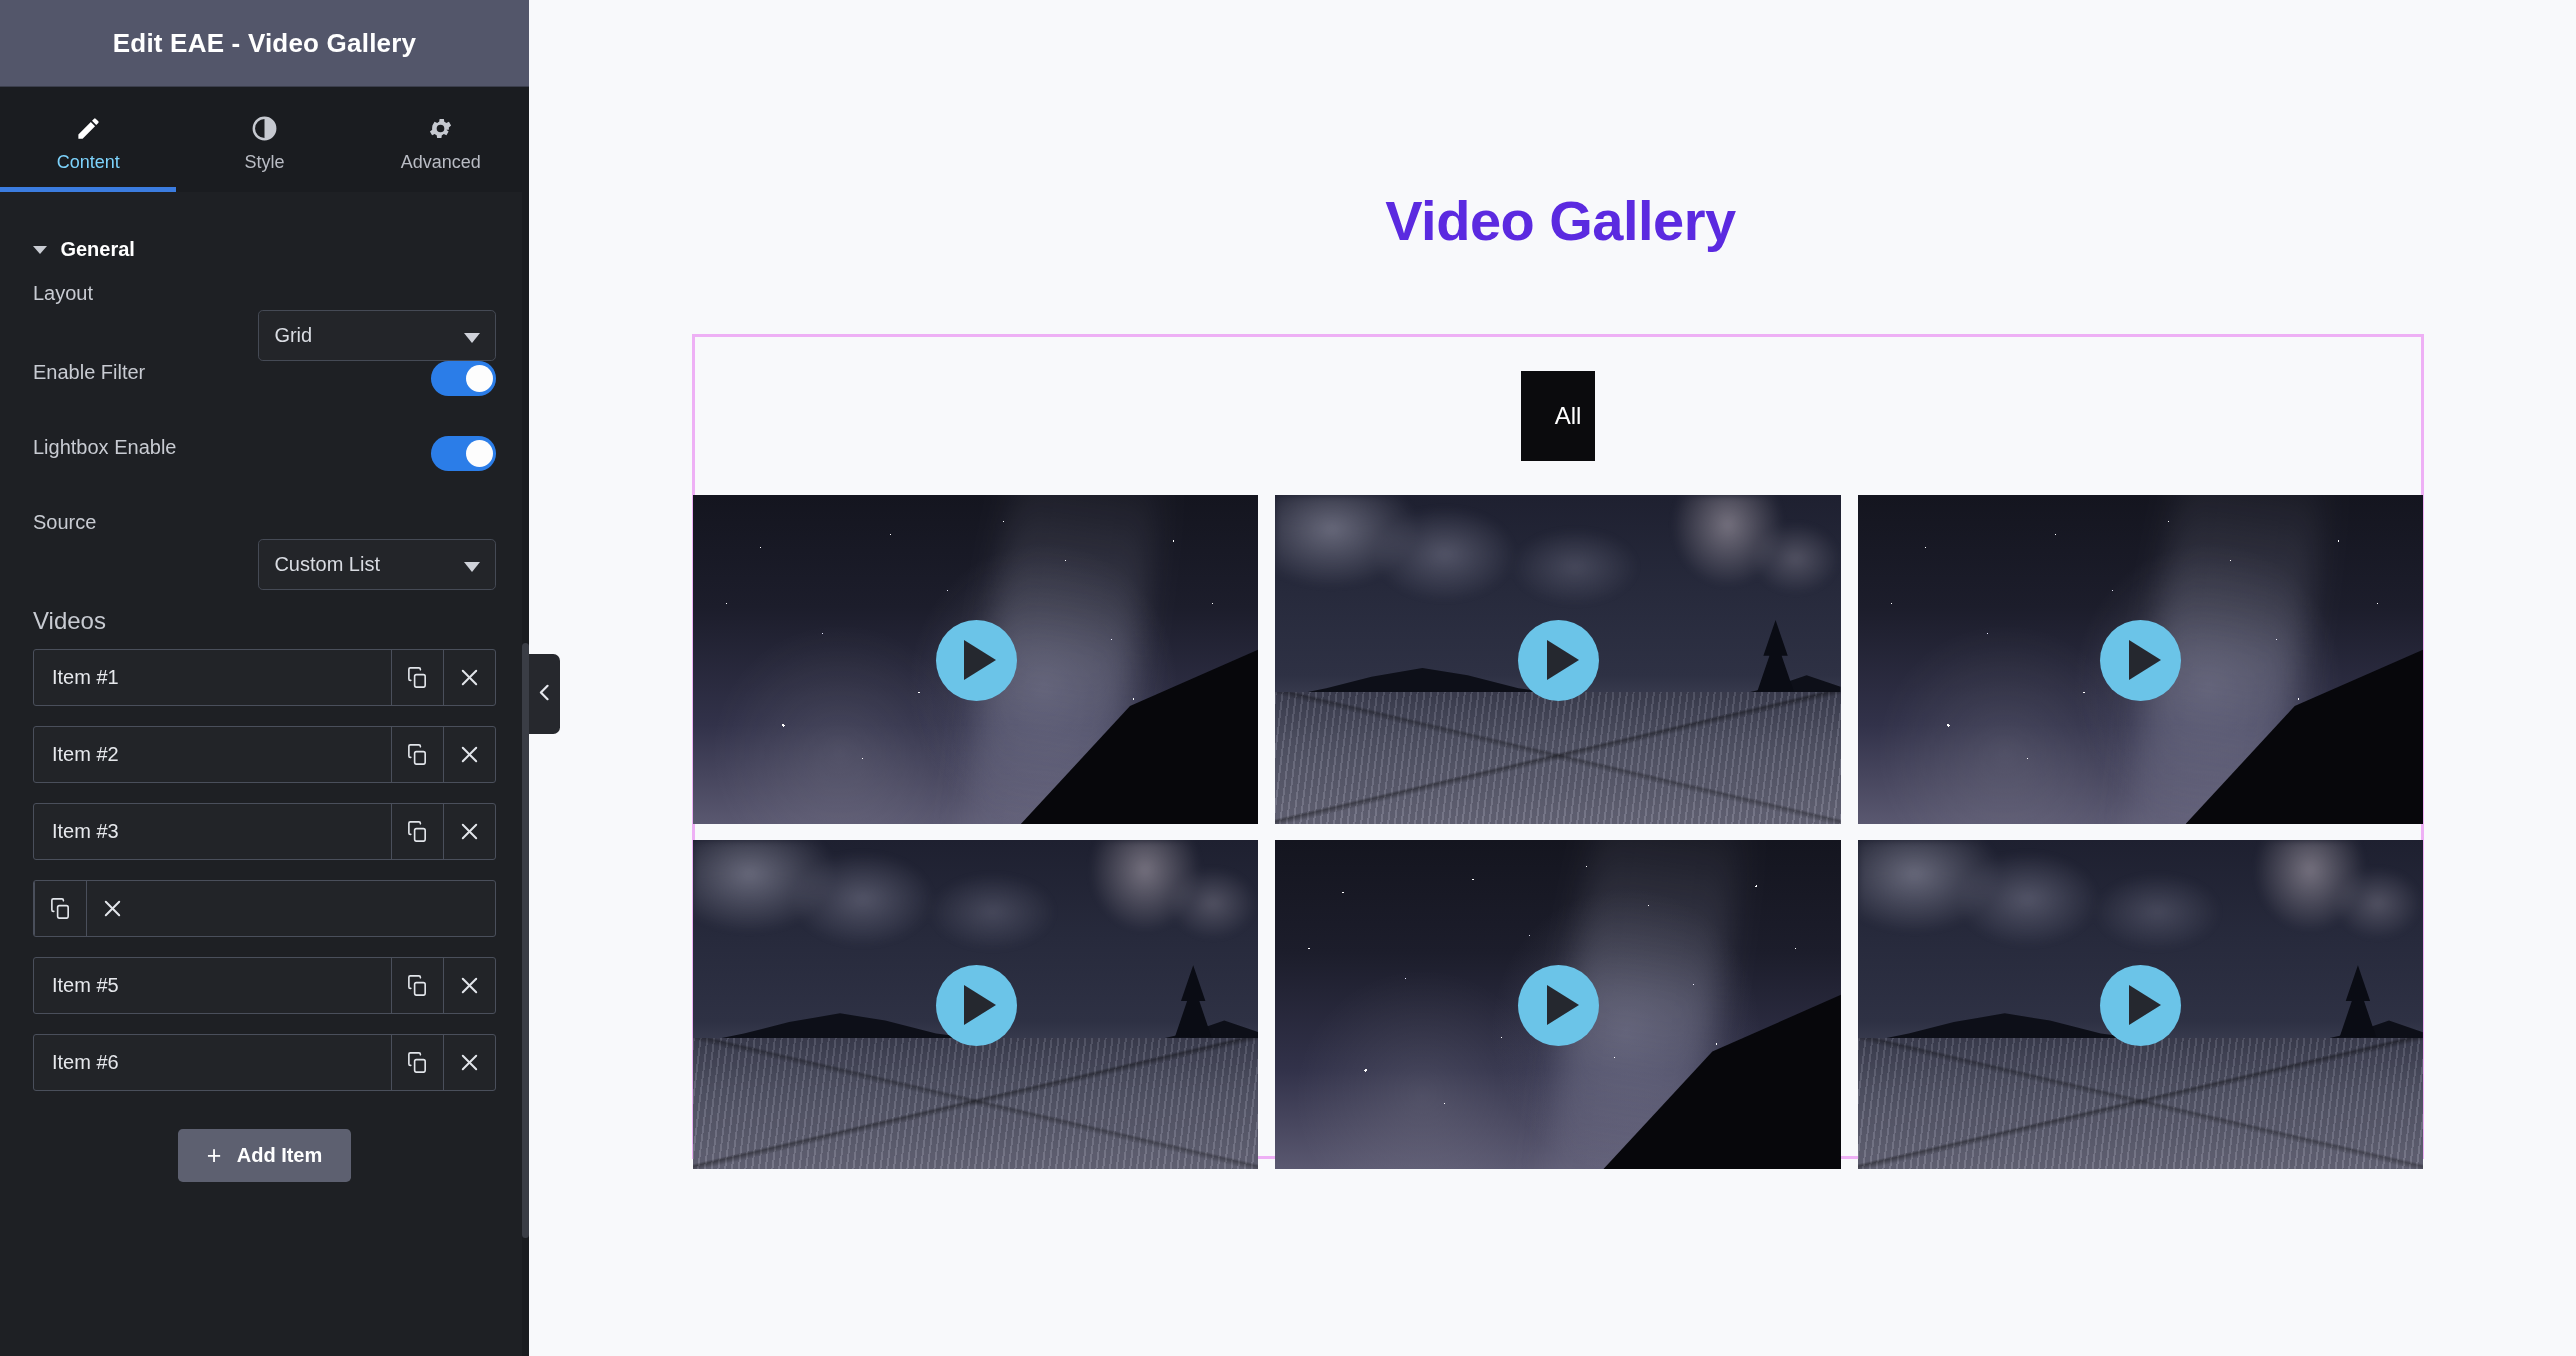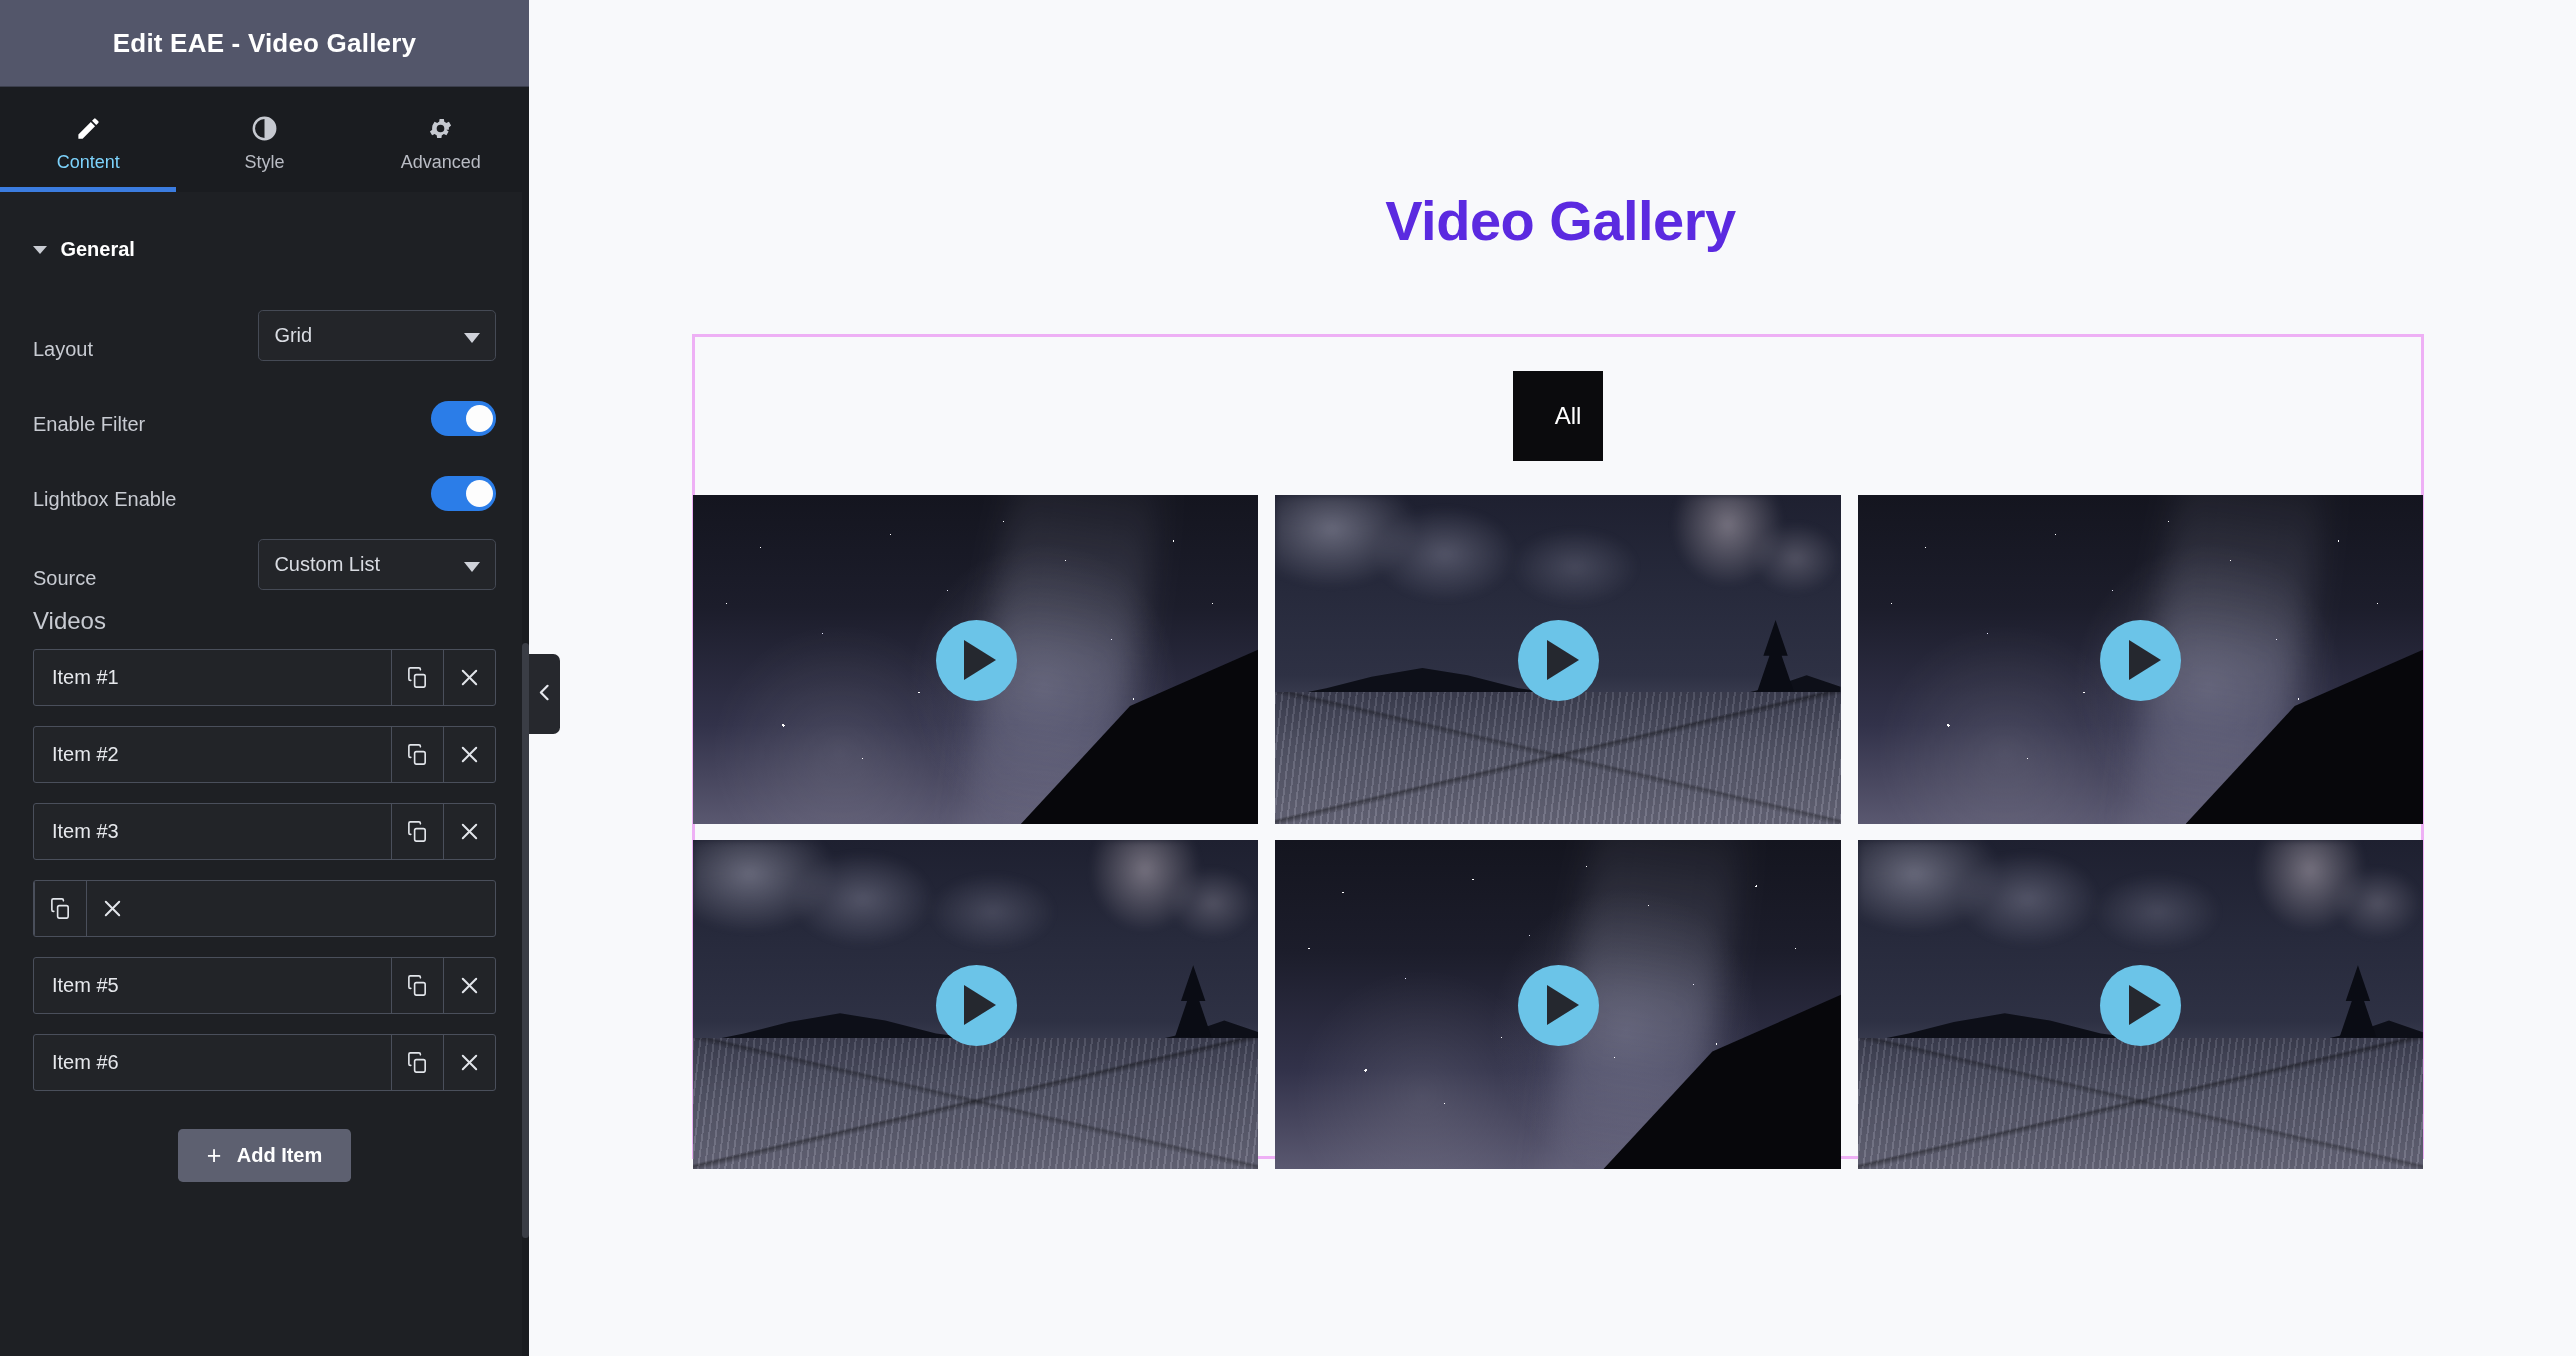--- a/index.html
+++ b/index.html
@@ -71,21 +71,21 @@
     padding: 46px 0 0 0;
     color: #ffffff;
   }
   .section-caret { width: 0; height: 0;
     border-left: 7.7px solid transparent;
     border-right: 7.7px solid transparent;
     border-top: 8.6px solid #c9ccd3; }
   .section-title { font-size: 20px; font-weight: bold; }
 
   .ctrl-row {
-    display: flex; align-items: flex-end;
+    display: flex; align-items: flex-start;
     min-height: 75px;
   }
   .ctrl-label {
     color: #c8cbd2;
     font-size: 20px;
     flex: 1 1 auto;
   }
   .ctrl-field { flex: 0 0 auto; }
 
   .select-box {
@@ -227,21 +227,21 @@
   #filter-bar {
     position: absolute;
     left: 0; right: 0; top: 0;
     height: 158px;
     display: flex; align-items: center; justify-content: center;
   }
   .filter-btn {
     background: #0b0b0d;
     color: #ffffff;
     font-size: 24px;
-    width: 90px; height: 90px;
+    width: 74px; height: 90px;
     display: flex; align-items: center; justify-content: center;
     cursor: pointer;
     padding-left: 20px;
   }
   #video-grid {
     position: absolute;
     left: -1.9px; right: -1.9px;
     top: 158px;
     display: grid;
     grid-template-columns: repeat(3, 1fr);

